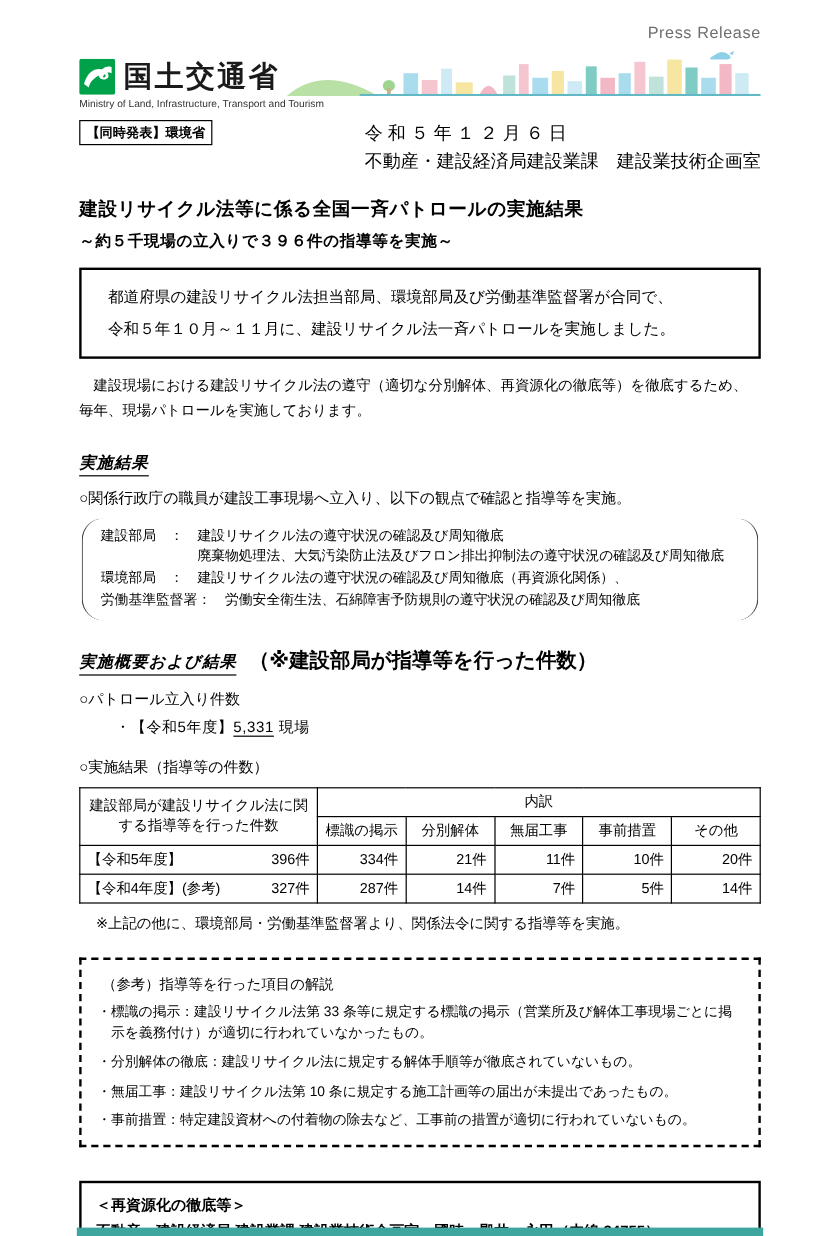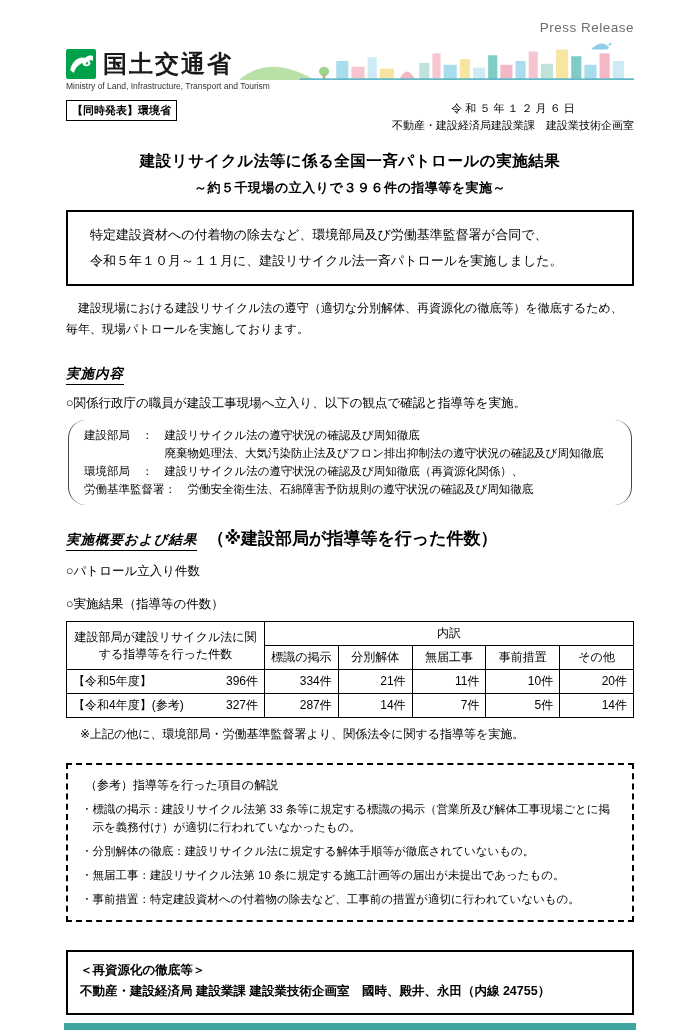--- a/index.html
+++ b/index.html
@@ -31,23 +31,23 @@
   .ministry-en { font-size: 8.5px; color: #333; margin-top: 1px; }
   .meta-row { display: flex; justify-content: space-between; align-items: flex-start; margin-top: 9px; }
   .joint-box {
     border: 1px solid #000;
     font-size: 11px;
     padding: 2px 5px;
     font-weight: bold;
     white-space: nowrap;
     align-self: flex-start;
   }
-  .meta-right { text-align: center; font-size: 11px; line-height: 1.55; font-weight: 500; }
-  
-  .title-block { text-align: center; margin-top: 17px; }
+  .meta-right { text-align: left; font-size: 15px; line-height: 1.55; font-weight: 500; }
+  
+  .title-block { text-align: left; margin-top: 17px; }
   .title-main { font-size: 15.5px; font-weight: bold; letter-spacing: 0.5px; }
   .title-sub  { font-size: 13px; font-weight: bold; margin-top: 7px; letter-spacing: 0.5px; }
   
   .summary-box {
     border: 2px solid #000;
     margin-top: 13px;
     padding: 10px 14px 10px 22px;
     font-size: 13px;
     line-height: 2.0;
   }
@@ -188,44 +188,45 @@
       <div>不動産・建設経済局建設業課　建設業技術企画室</div>
     </div>
   </div>
 
   <div class="title-block">
     <div class="title-main">建設リサイクル法等に係る全国一斉パトロールの実施結果</div>
     <div class="title-sub">～約５千現場の立入りで３９６件の指導等を実施～</div>
   </div>
 
   <div class="summary-box">
-    <div>特定建設資材への付着物の除去など、環境部局及び労働基準監督署が合同で、</div>
+    <div>都道府県の建設リサイクル法担当部局、環境部局及び労働基準監督署が合同で、</div>
     <div>令和５年１０月～１１月に、建設リサイクル法一斉パトロールを実施しました。</div>
   </div>
 
   <div class="intro">
     <div>　建設現場における建設リサイクル法の遵守（適切な分別解体、再資源化の徹底等）を徹底するため、</div>
     <div>毎年、現場パトロールを実施しております。</div>
   </div>
 
   <div class="sec1">
-    <span class="sec-heading">実施内容</span>
+    <span class="sec-heading">実施結果</span>
     <div class="lead">○関係行政庁の職員が建設工事現場へ立入り、以下の観点で確認と指導等を実施。</div>
     <div class="bracket-box">
       <div>建設部局　：　建設リサイクル法の遵守状況の確認及び周知徹底</div>
       <div>　　　　　　　廃棄物処理法、大気汚染防止法及びフロン排出抑制法の遵守状況の確認及び周知徹底</div>
       <div>環境部局　：　建設リサイクル法の遵守状況の確認及び周知徹底（再資源化関係）、</div>
       <div>労働基準監督署：　労働安全衛生法、石綿障害予防規則の遵守状況の確認及び周知徹底</div>
     </div>
   </div>
 
   <div class="sec2">
     <span class="sec-heading">実施概要および結果</span><span class="heading-note">（※建設部局が指導等を行った件数）</span>
 
     <div class="patrol-title">○パトロール立入り件数</div>
+    <div class="patrol-item"><span>・【令和5年度】</span><span class="num-u">5,331</span><span> 現場</span></div>
 
     <div class="result-title">○実施結果（指導等の件数）</div>
 
     <table class="results">
       <tbody>
           <tr>
         <th class="col1" rowspan="2">建設部局が建設リサイクル法に関する指導等を行った件数</th>
         <th colspan="5">内訳</th>
       </tr>
       <tr>

